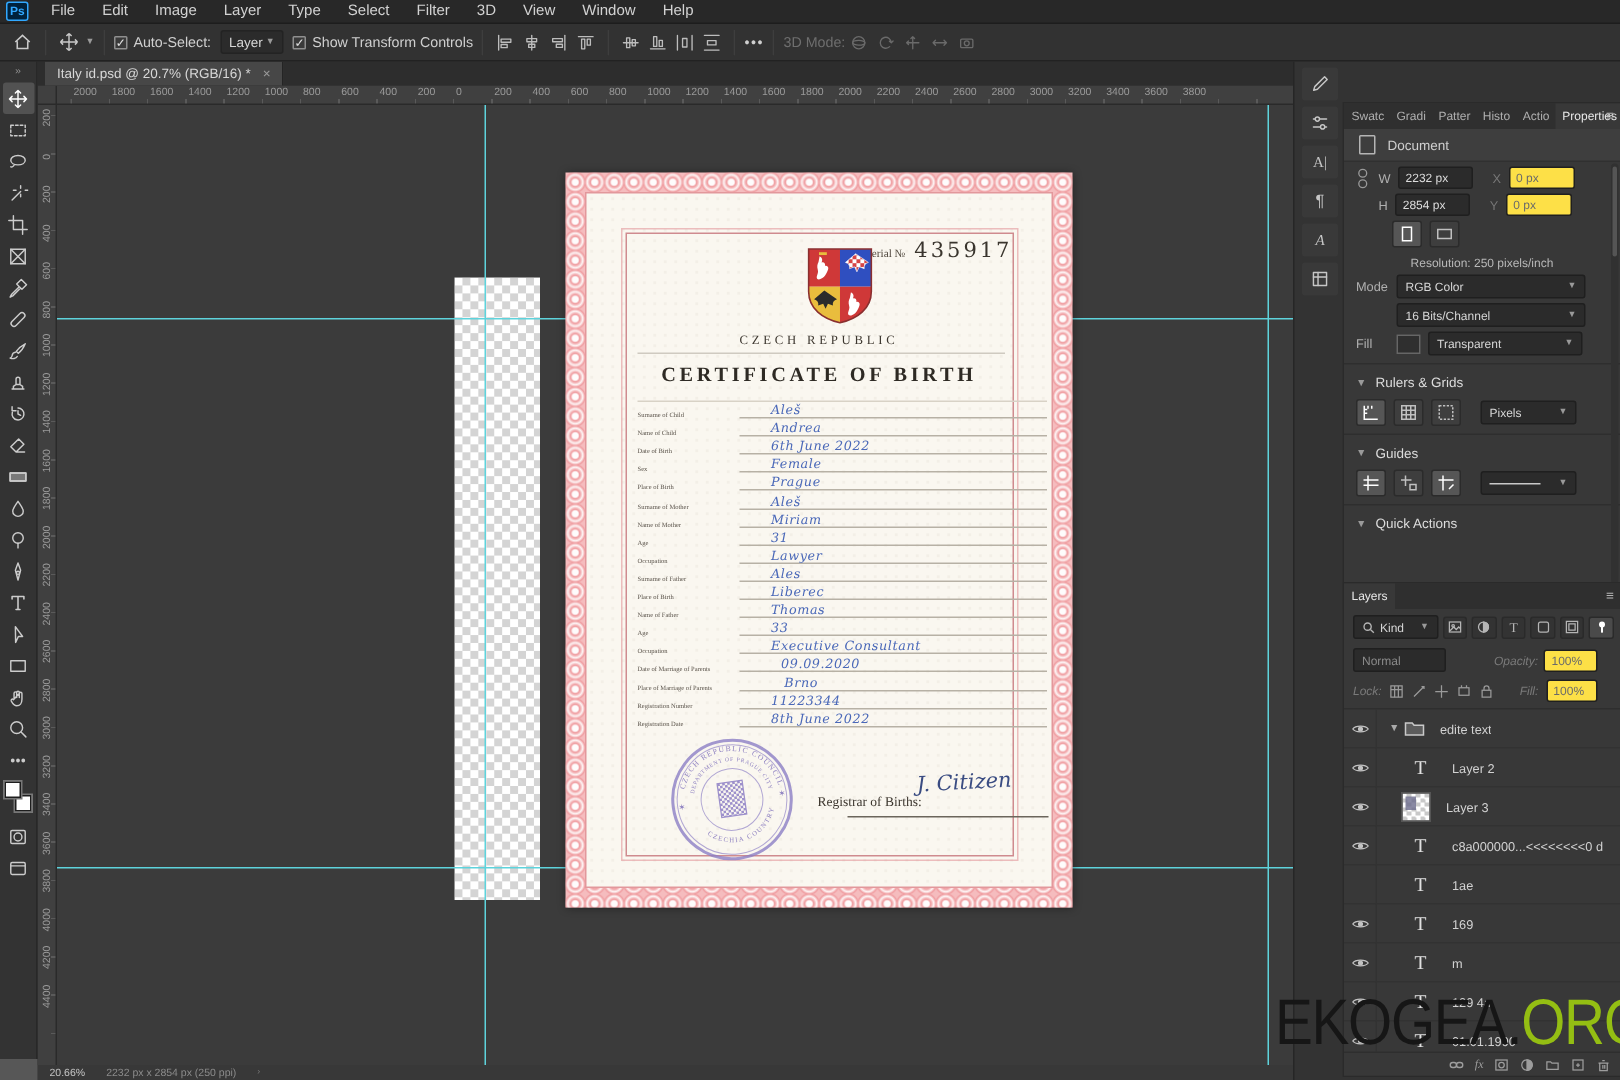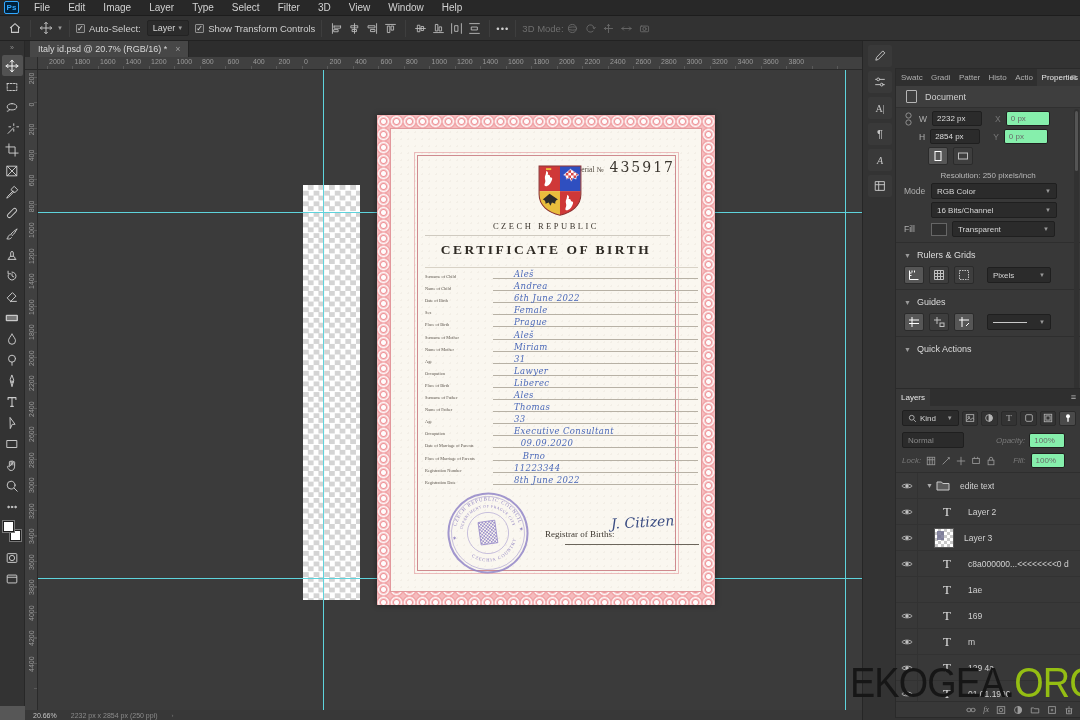--- a/index.html
+++ b/index.html
@@ -134,21 +134,21 @@
   .doc-header span { font-size:9px; color:#cfcfcf; }
 
   .sec-header { display:flex; align-items:center; gap:6px; padding:7px 0 3px 8px; }
   .sec-header .chv { font-size:7px; color:#9a9a9a; }
   .sec-header .t { font-size:9px; color:#dcdcdc; }
 
   .prow { display:flex; align-items:center; margin:3px 0 3px 8px; gap:5px; }
   .plabel { font-size:8.5px; color:#b0b0b0; }
   .pinput { height:15px; background:#2b2b2b; border:1px solid #1f1f1f; border-radius:2px; font-size:8px;
     color:#dcdcdc; display:flex; align-items:center; padding:0 4px; }
-  .pinput.dis { color:#6a6a6a; background:#86efac; }
+  .pinput.dis { color:#6a6a6a; background:#fde047; }
   .pselect { height:16px; background:#2b2b2b; border:1px solid #1f1f1f; border-radius:2px; font-size:8px;
     color:#d6d6d6; display:flex; align-items:center; justify-content:space-between; padding:0 5px; }
   .pselect .caret { font-size:6px; color:#999; }
   .pbtn { width:20px; height:18px; background:#3e3e3e; border:1px solid #2b2b2b; border-radius:2px;
     display:flex; align-items:center; justify-content:center; color:#c0c0c0; }
   .pbtn svg { width:12px; height:12px; }
   .pbtn.active { background:#565656; color:#fff; }
   .res-text { font-size:8px; color:#b8b8b8; text-align:center; margin:6px 0 2px 0; }
   .pscroll { position:absolute; right:1px; top:40px; width:5px; height:280px; background:#313131; border-radius:3px; }
   .pscroll .thumb { position:absolute; top:2px; left:1px; width:3px; height:60px; background:#555; border-radius:2px; }
@@ -620,28 +620,28 @@
             <span class="f-label">Age</span>
             <span class="f-line"></span>
             <span class="f-value">31</span>
           </div>
           <div class="f-row">
             <span class="f-label">Occupation</span>
             <span class="f-line"></span>
             <span class="f-value">Lawyer</span>
           </div>
           <div class="f-row">
+            <span class="f-label">Surname of Father</span>
+            <span class="f-line"></span>
+            <span class="f-value">Ales</span>
+          </div>
+          <div class="f-row">
             <span class="f-label">Place of Birth</span>
             <span class="f-line"></span>
             <span class="f-value">Liberec</span>
-          </div>
-          <div class="f-row">
-            <span class="f-label">Surname of Father</span>
-            <span class="f-line"></span>
-            <span class="f-value">Ales</span>
           </div>
           <div class="f-row">
             <span class="f-label">Name of Father</span>
             <span class="f-line"></span>
             <span class="f-value">Thomas</span>
           </div>
           <div class="f-row">
             <span class="f-label">Age</span>
             <span class="f-line"></span>
             <span class="f-value">33</span>

